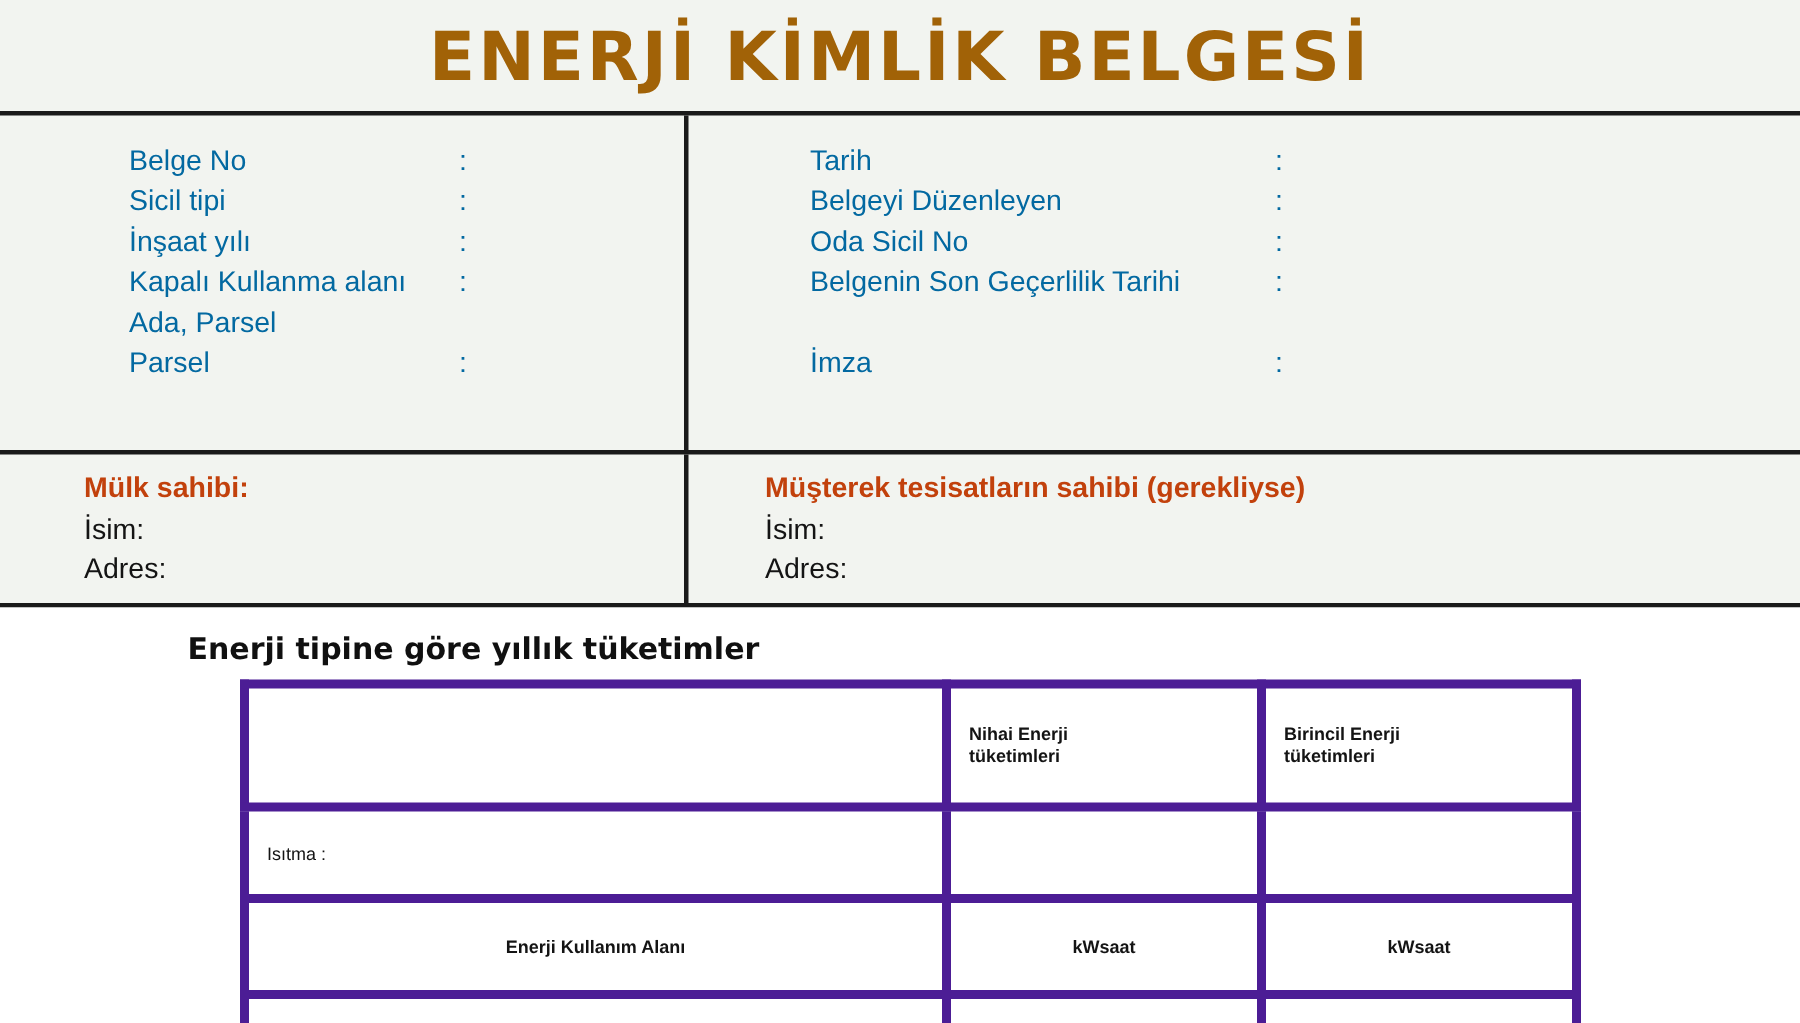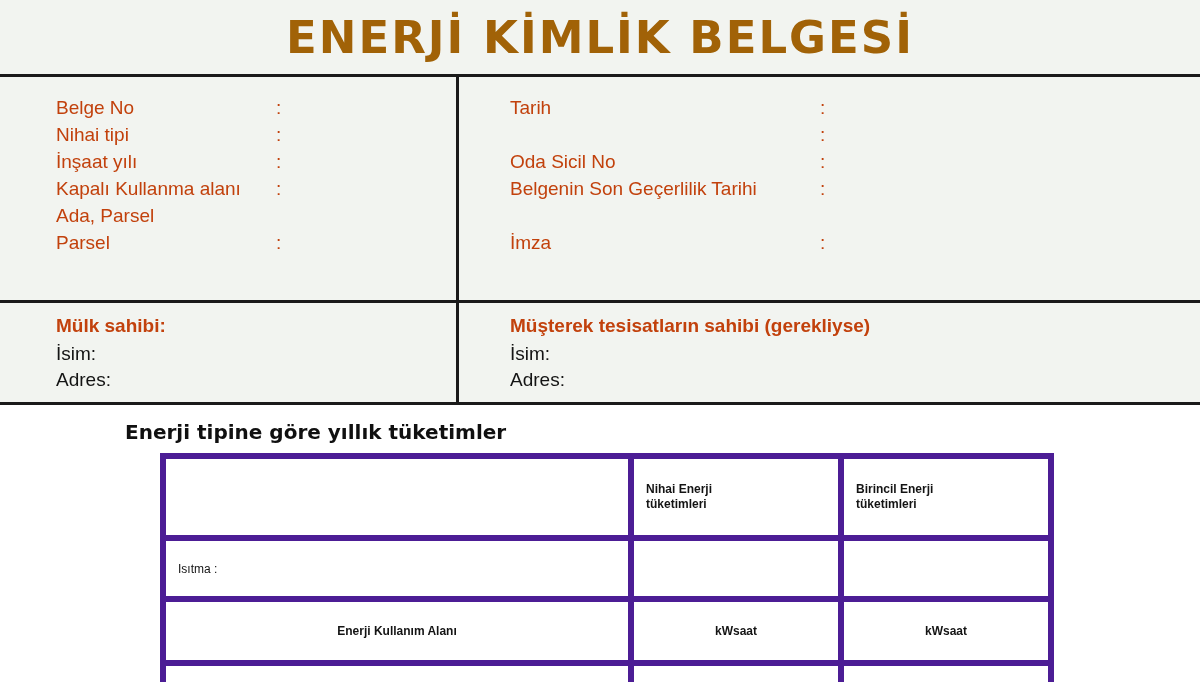--- a/index.html
+++ b/index.html
@@ -72,21 +72,22 @@
   .info-right {
     position: absolute;
     left: 510px;
     top: 20px;
   }
   .field-row {
     display: flex;
     align-items: baseline;
     height: 27px;
     font-size: 19px;
-    color: #c2410c;
+    color: #0369a1;
+    margin-left: 30px;
   }
   .field-label {
     display: inline-block;
   }
   .field-colon {
     position: absolute;
     font-size: 19px;
   }
   .info-left .field-colon { left: 220px; }
   .info-right .field-colon { left: 310px; }
@@ -196,21 +197,21 @@
 
   <div class="hline" style="top:74px;"></div>
 
   <div class="info-block">
     <div class="info-left">
       <div class="field-row row-rel">
         <span class="field-label">Belge No</span>
         <span class="field-colon">:</span>
       </div>
       <div class="field-row row-rel">
-        <span class="field-label">Nihai tipi</span>
+        <span class="field-label">Sicil tipi</span>
         <span class="field-colon">:</span>
       </div>
       <div class="field-row row-rel">
         <span class="field-label">İnşaat yılı</span>
         <span class="field-colon">:</span>
       </div>
       <div class="field-row row-rel">
         <span class="field-label">Kapalı Kullanma alanı</span>
         <span class="field-colon">:</span>
       </div>
@@ -223,20 +224,21 @@
         <span class="field-colon">:</span>
       </div>
     </div>
 
     <div class="info-right">
       <div class="field-row row-rel">
         <span class="field-label">Tarih</span>
         <span class="field-colon">:</span>
       </div>
       <div class="field-row row-rel">
+        <span class="field-label">Belgeyi Düzenleyen</span>
         <span class="field-colon">:</span>
       </div>
       <div class="field-row row-rel">
         <span class="field-label">Oda Sicil No</span>
         <span class="field-colon">:</span>
       </div>
       <div class="field-row row-rel">
         <span class="field-label">Belgenin Son Geçerlilik Tarihi</span>
         <span class="field-colon">:</span>
       </div>

